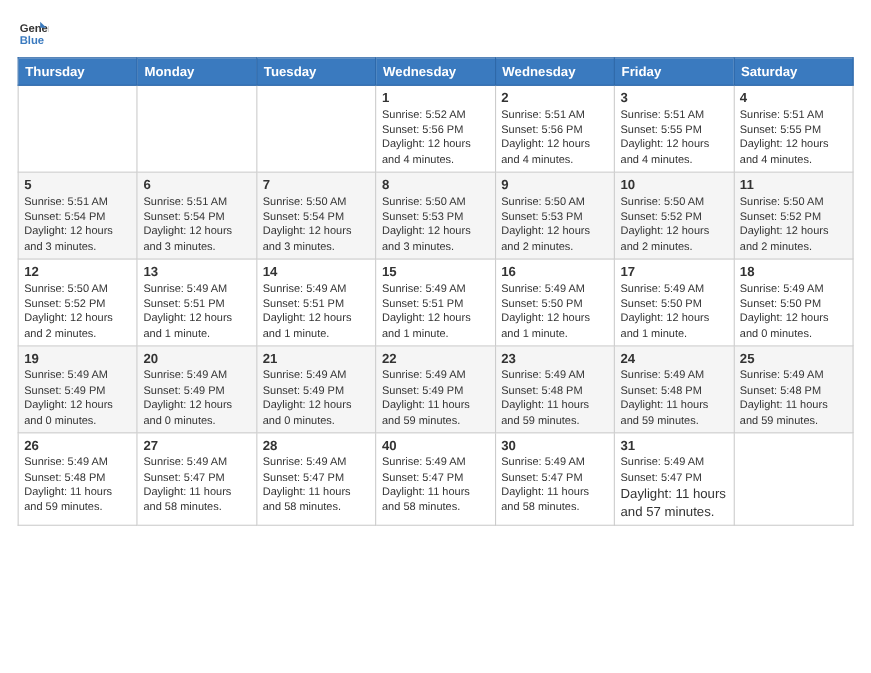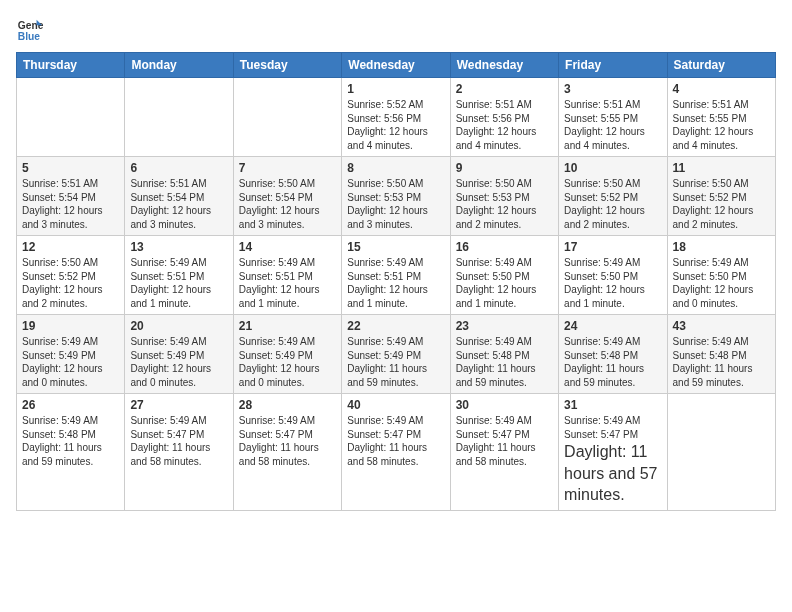--- a/index.html
+++ b/index.html
@@ -261,21 +261,21 @@
           <div style="font-size: 10px; line-height: 1.35;">Sunset: 5:48 PM</div>
           <div style="font-size: 10px; line-height: 1.35;">Daylight: 11 hours and 59 minutes.</div>
         </td>
         <td>
           <span class="day-num">24</span>
           <div style="font-size: 10px; line-height: 1.35;">Sunrise: 5:49 AM</div>
           <div style="font-size: 10px; line-height: 1.35;">Sunset: 5:48 PM</div>
           <div style="font-size: 10px; line-height: 1.35;">Daylight: 11 hours and 59 minutes.</div>
         </td>
         <td>
-          <span class="day-num">43</span>
+          <span class="day-num">25</span>
           <div style="font-size: 10px; line-height: 1.35;">Sunrise: 5:49 AM</div>
           <div style="font-size: 10px; line-height: 1.35;">Sunset: 5:48 PM</div>
           <div style="font-size: 10px; line-height: 1.35;">Daylight: 11 hours and 59 minutes.</div>
         </td>
       </tr>
       <tr>
         <td>
           <span class="day-num">26</span>
           <div style="font-size: 10px; line-height: 1.35;">Sunrise: 5:49 AM</div>
           <div style="font-size: 10px; line-height: 1.35;">Sunset: 5:48 PM</div>
@@ -302,18 +302,18 @@
         <td>
           <span class="day-num">30</span>
           <div style="font-size: 10px; line-height: 1.35;">Sunrise: 5:49 AM</div>
           <div style="font-size: 10px; line-height: 1.35;">Sunset: 5:47 PM</div>
           <div style="font-size: 10px; line-height: 1.35;">Daylight: 11 hours and 58 minutes.</div>
         </td>
         <td>
           <span class="day-num">31</span>
           <div style="font-size: 10px; line-height: 1.35;">Sunrise: 5:49 AM</div>
           <div style="font-size: 10px; line-height: 1.35;">Sunset: 5:47 PM</div>
-          <div style="font-size: 16px; line-height: 1.35;">Daylight: 11 hours and 57 minutes.</div>
+          <div style="font-size: 12px; line-height: 1.35;">Daylight: 11 hours and 57 minutes.</div>
         </td>
         <td class="empty-cell"></td>
       </tr>
     </tbody>
 </table>
 
 </body></html>

